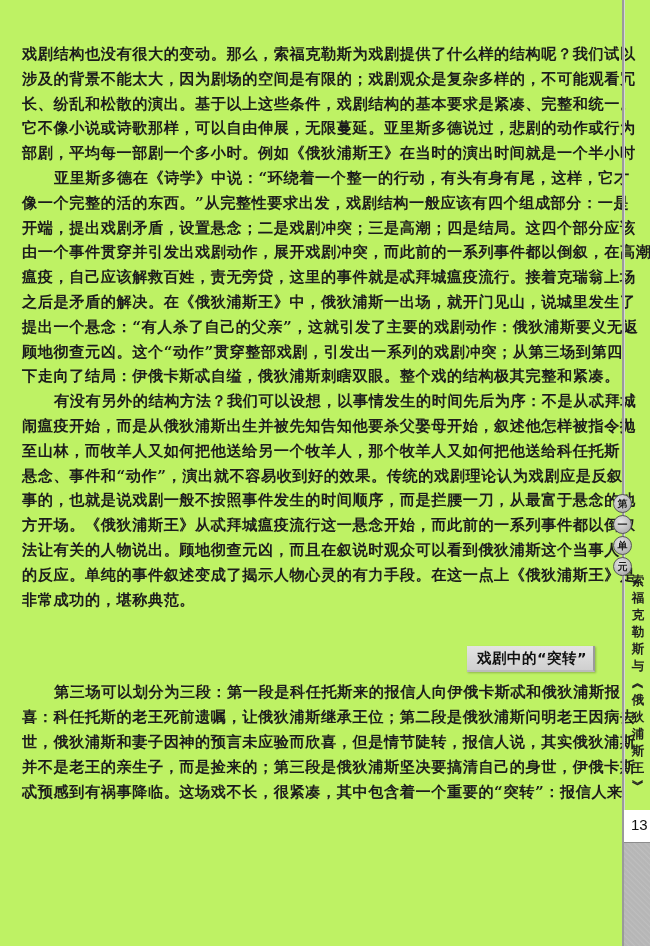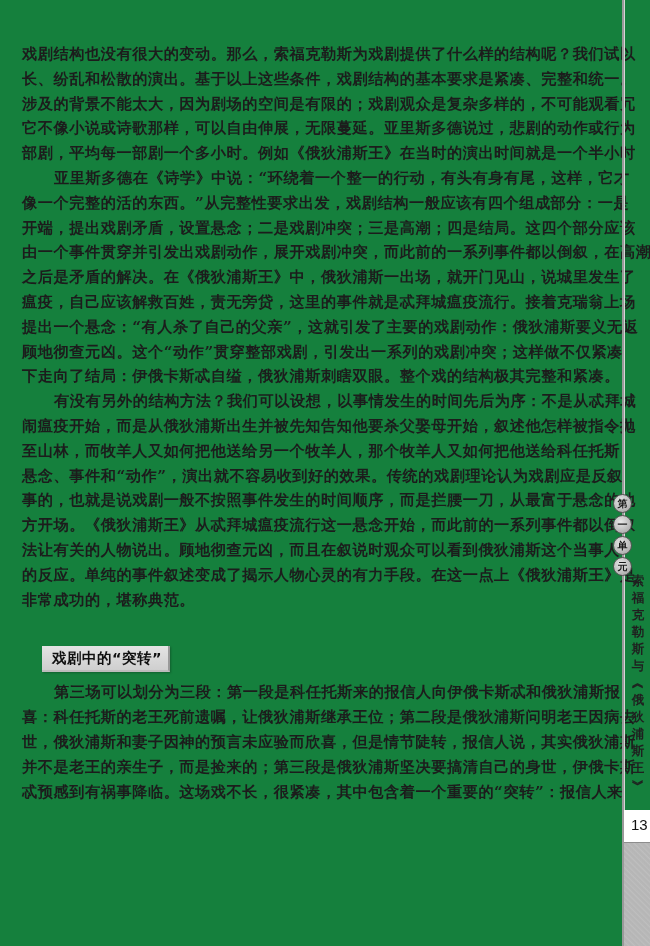--- a/index.html
+++ b/index.html
@@ -14,21 +14,21 @@
       overflow: hidden;
       font-family: "DejaVu Serif", "Liberation Serif", serif;
       color: #1a1a1a;
     }
     .page {
       position: absolute;
       left: 0;
       top: 0;
       width: 650px;
       height: 946px;
-      background: #15803d;
+      background: #bef264;
     }
     .content {
       position: absolute;
       left: 22px;
       top: 42px;
       width: 573px;
     }
     .line {
       font-size: 15.2px;
       line-height: 24.8px;
@@ -37,23 +37,24 @@
       letter-spacing: 0.55px;
       font-weight: bold;
       color: #1c1c1c;
     }
     .indent {
       padding-left: 32px;
     }
     .section-heading-wrap {
       margin-top: 34px;
       margin-bottom: 8px;
-      margin-left: 20px;
+      margin-left: 32px;
       height: 26px;
       position: relative;
+      text-align: right;
     }
     .section-heading {
       display: inline-block;
       background: linear-gradient(#e4e4e4, #cfcfcf);
       border-right: 2px solid #9a9a9a;
       border-bottom: 2px solid #bcbcbc;
       padding: 3px 6px 2px 10px;
       font-family: "DejaVu Sans", "Liberation Sans", sans-serif;
       font-weight: bold;
       font-size: 14.5px;
@@ -144,34 +145,34 @@
 <body>
 
 <div class="page">
 
   <div class="content">
     <div id="paragraphs">
         <div>
           <div class="line">戏剧结构也没有很大的变动。那么，索福克勒斯为戏剧提供了什么样的结构呢？我们试以</div>
         </div>
         <div>
+          <div class="line">涉及的背景不能太大，因为剧场的空间是有限的；戏剧观众是复杂多样的，不可能观看冗</div>
           <div class="line">长、纷乱和松散的演出。基于以上这些条件，戏剧结构的基本要求是紧凑、完整和统一。</div>
-          <div class="line">涉及的背景不能太大，因为剧场的空间是有限的；戏剧观众是复杂多样的，不可能观看冗</div>
           <div class="line">它不像小说或诗歌那样，可以自由伸展，无限蔓延。亚里斯多德说过，悲剧的动作或行为</div>
           <div class="line">部剧，平均每一部剧一个多小时。例如《俄狄浦斯王》在当时的演出时间就是一个半小时</div>
         </div>
         <div>
           <div class="line indent">亚里斯多德在《诗学》中说：“环绕着一个整一的行动，有头有身有尾，这样，它才</div>
           <div class="line">像一个完整的活的东西。”从完整性要求出发，戏剧结构一般应该有四个组成部分：一是</div>
           <div class="line">开端，提出戏剧矛盾，设置悬念；二是戏剧冲突；三是高潮；四是结局。这四个部分应该</div>
           <div class="line">由一个事件贯穿并引发出戏剧动作，展开戏剧冲突，而此前的一系列事件都以倒叙，在高潮</div>
+          <div class="line">瘟疫，自己应该解救百姓，责无旁贷，这里的事件就是忒拜城瘟疫流行。接着克瑞翁上场</div>
           <div class="line">之后是矛盾的解决。在《俄狄浦斯王》中，俄狄浦斯一出场，就开门见山，说城里发生了</div>
-          <div class="line">瘟疫，自己应该解救百姓，责无旁贷，这里的事件就是忒拜城瘟疫流行。接着克瑞翁上场</div>
           <div class="line">提出一个悬念：“有人杀了自己的父亲”，这就引发了主要的戏剧动作：俄狄浦斯要义无返</div>
-          <div class="line">顾地彻查元凶。这个“动作”贯穿整部戏剧，引发出一系列的戏剧冲突；这样做不仅紧凑</div>
+          <div class="line">顾地彻查元凶。这个“动作”贯穿整部戏剧，引发出一系列的戏剧冲突；从第三场到第四</div>
           <div class="line">下走向了结局：伊俄卡斯忒自缢，俄狄浦斯刺瞎双眼。整个戏的结构极其完整和紧凑。</div>
         </div>
         <div>
           <div class="line indent">有没有另外的结构方法？我们可以设想，以事情发生的时间先后为序：不是从忒拜城</div>
           <div class="line">闹瘟疫开始，而是从俄狄浦斯出生并被先知告知他要杀父娶母开始，叙述他怎样被指令抛</div>
           <div class="line">至山林，而牧羊人又如何把他送给另一个牧羊人，那个牧羊人又如何把他送给科任托斯</div>
           <div class="line">悬念、事件和“动作”，演出就不容易收到好的效果。传统的戏剧理论认为戏剧应是反叙</div>
           <div class="line">事的，也就是说戏剧一般不按照事件发生的时间顺序，而是拦腰一刀，从最富于悬念的地</div>
           <div class="line">方开场。《俄狄浦斯王》从忒拜城瘟疫流行这一悬念开始，而此前的一系列事件都以倒叙</div>
           <div class="line">法让有关的人物说出。顾地彻查元凶，而且在叙说时观众可以看到俄狄浦斯这个当事人</div>

